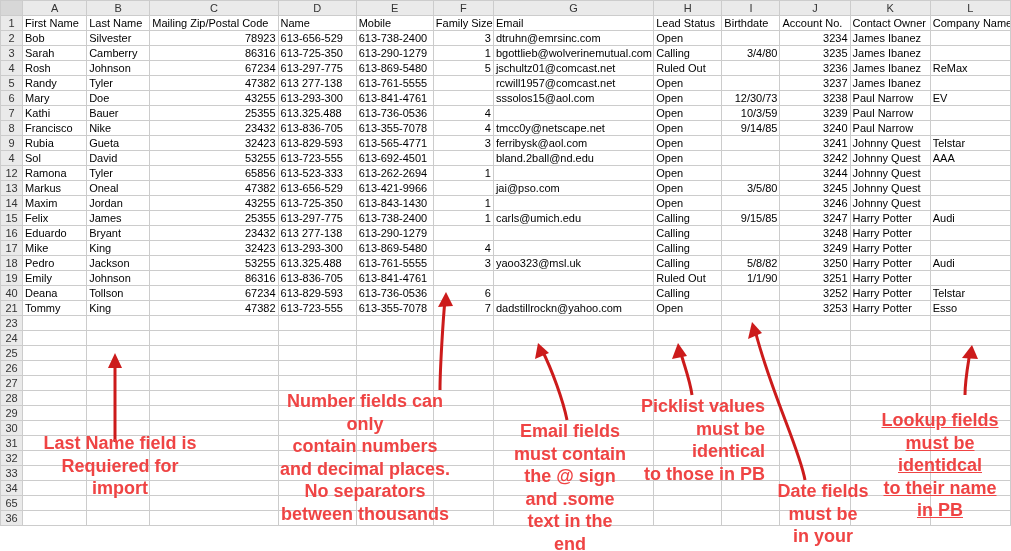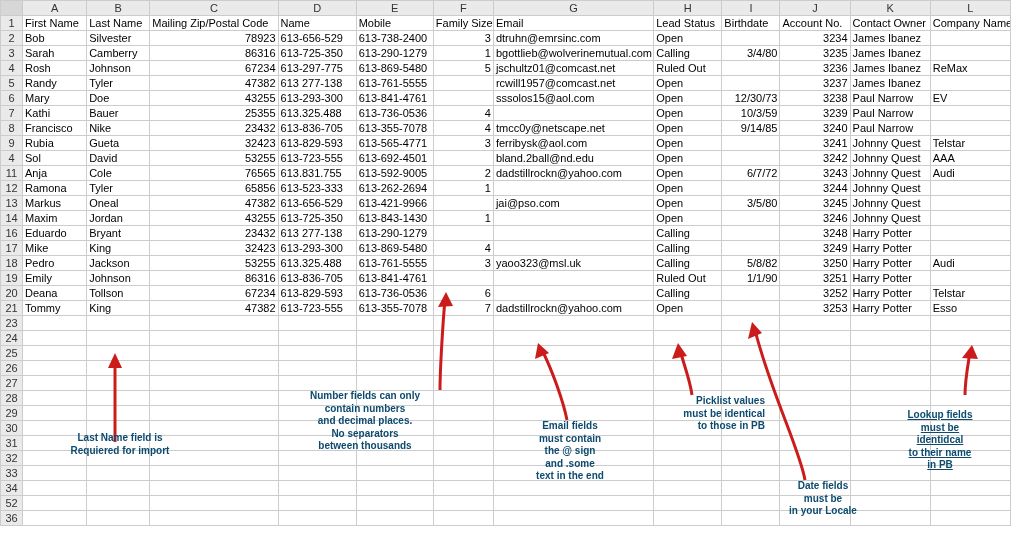--- a/index.html
+++ b/index.html
@@ -46,24 +46,24 @@
   .r-left  { text-align:left; }
 
   
   .c-A{width:64px;} .c-B{width:63px;} .c-C{width:128px;} .c-D{width:78px;}
   .c-E{width:77px;} .c-F{width:60px;} .c-G{width:160px;} .c-H{width:68px;}
   .c-I{width:58px;} .c-J{width:70px;} .c-K{width:80px;}  .c-L{width:80px;}
 
   .overlay { position:absolute; left:0; top:0; width:1011px; height:551px; pointer-events:none; }
   .ann {
     position:absolute;
-    color:#0c4a6e;
+    color:#ef4444;
     font-weight:bold;
     font-family: "Arial Black", Arial, sans-serif;
-    font-size:10px;
+    font-size:18px;
     line-height:1.25;
     text-align:center;
     white-space:pre-line;
   }
   svg.arrows { position:absolute; left:0; top:0; width:1011px; height:551px; }
   svg.arrows path { fill:none; stroke:#cc1b1b; stroke-width:3; }
   svg.arrows polygon { fill:#cc1b1b; }
 </style>
 </head>
 <body>
@@ -246,35 +246,20 @@
         <td class="r-left">613-692-4501</td>
         <td class="r-right"></td>
         <td class="r-left">bland.2ball@nd.edu</td>
         <td class="r-left">Open</td>
         <td class="r-right"></td>
         <td class="r-right">3242</td>
         <td class="r-left">Johnny Quest</td>
         <td class="r-left">AAA</td>
       </tr>
       <tr>
-        <td class="rowhdr">11</td>
-        <td class="r-left">Anja</td>
-        <td class="r-left">Cole</td>
-        <td class="r-right">76565</td>
-        <td class="r-left">613.831.755</td>
-        <td class="r-left">613-592-9005</td>
-        <td class="r-right">2</td>
-        <td class="r-left">dadstillrockn@yahoo.com</td>
-        <td class="r-left">Open</td>
-        <td class="r-right">6/7/72</td>
-        <td class="r-right">3243</td>
-        <td class="r-left">Johnny Quest</td>
-        <td class="r-left">Audi</td>
-      </tr>
-      <tr>
         <td class="rowhdr">12</td>
         <td class="r-left">Ramona</td>
         <td class="r-left">Tyler</td>
         <td class="r-right">65856</td>
         <td class="r-left">613-523-333</td>
         <td class="r-left">613-262-2694</td>
         <td class="r-right">1</td>
         <td class="r-left"></td>
         <td class="r-left">Open</td>
         <td class="r-right"></td>
@@ -304,20 +289,35 @@
         <td class="r-right">43255</td>
         <td class="r-left">613-725-350</td>
         <td class="r-left">613-843-1430</td>
         <td class="r-right">1</td>
         <td class="r-left"></td>
         <td class="r-left">Open</td>
         <td class="r-right"></td>
         <td class="r-right">3246</td>
         <td class="r-left">Johnny Quest</td>
         <td class="r-left"></td>
+      </tr>
+      <tr>
+        <td class="rowhdr">15</td>
+        <td class="r-left">Felix</td>
+        <td class="r-left">James</td>
+        <td class="r-right">25355</td>
+        <td class="r-left">613-297-775</td>
+        <td class="r-left">613-738-2400</td>
+        <td class="r-right">1</td>
+        <td class="r-left">carls@umich.edu</td>
+        <td class="r-left">Calling</td>
+        <td class="r-right">9/15/85</td>
+        <td class="r-right">3247</td>
+        <td class="r-left">Harry Potter</td>
+        <td class="r-left">Audi</td>
       </tr>
       <tr>
         <td class="rowhdr">16</td>
         <td class="r-left">Eduardo</td>
         <td class="r-left">Bryant</td>
         <td class="r-right">23432</td>
         <td class="r-left">613 277-138</td>
         <td class="r-left">613-290-1279</td>
         <td class="r-right"></td>
         <td class="r-left"></td>
@@ -366,21 +366,21 @@
         <td class="r-left">613-841-4761</td>
         <td class="r-right"></td>
         <td class="r-left"></td>
         <td class="r-left">Ruled Out</td>
         <td class="r-right">1/1/90</td>
         <td class="r-right">3251</td>
         <td class="r-left">Harry Potter</td>
         <td class="r-left"></td>
       </tr>
       <tr>
-        <td class="rowhdr">20</td>
+        <td class="rowhdr">40</td>
         <td class="r-left">Deana</td>
         <td class="r-left">Tollson</td>
         <td class="r-right">67234</td>
         <td class="r-left">613-829-593</td>
         <td class="r-left">613-736-0536</td>
         <td class="r-right">6</td>
         <td class="r-left"></td>
         <td class="r-left">Calling</td>
         <td class="r-right"></td>
         <td class="r-right">3252</td>
@@ -576,21 +576,21 @@
         <td class="r-left"></td>
         <td class="r-left"></td>
         <td class="r-left"></td>
         <td class="r-left"></td>
         <td class="r-left"></td>
         <td class="r-left"></td>
         <td class="r-left"></td>
         <td class="r-left"></td>
       </tr>
       <tr>
-        <td class="rowhdr">52</td>
+        <td class="rowhdr">65</td>
         <td class="r-left"></td>
         <td class="r-left"></td>
         <td class="r-left"></td>
         <td class="r-left"></td>
         <td class="r-left"></td>
         <td class="r-left"></td>
         <td class="r-left"></td>
         <td class="r-left"></td>
         <td class="r-left"></td>
         <td class="r-left"></td>

